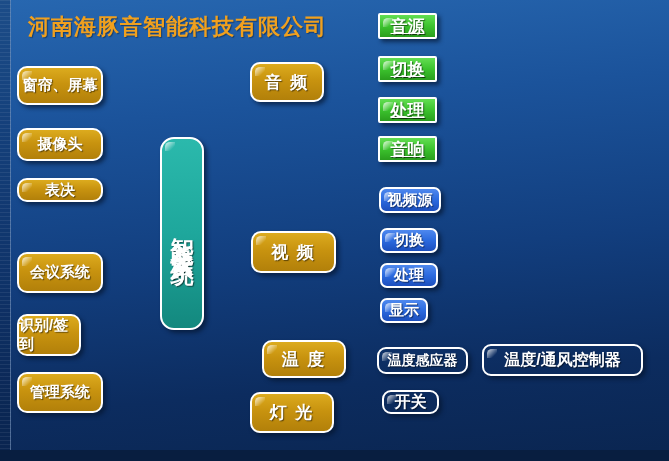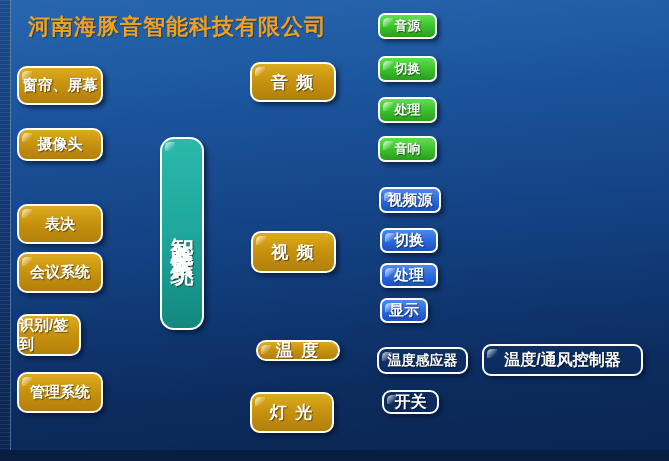--- a/index.html
+++ b/index.html
@@ -20,21 +20,21 @@
     color:#fff;font-weight:bold;border:2px solid #fff;border-radius:9px;
     box-shadow:3px 3px 4px rgba(4,20,45,.65);text-shadow:1px 1px 1px rgba(0,0,0,.5);
     box-sizing:border-box;}
   .node::before{content:"";position:absolute;left:3px;top:3px;width:10px;height:9px;
     border-radius:50% 0 70% 0;
     background:linear-gradient(135deg,rgba(255,255,255,.85),rgba(255,255,255,0) 75%);}
   .gold{background:linear-gradient(180deg,#DCAB1E 0%,#C8930F 45%,#B2800A 100%);border-radius:10px;font-size:17px;letter-spacing:2px;}
   .gold.leftcol{font-size:15px;letter-spacing:0;}
   .teal{background:linear-gradient(180deg,#2BB9AC 0%,#1EA79C 50%,#13887E 100%);border-radius:14px;}
   .teal span{writing-mode:vertical-rl;font-size:23px;letter-spacing:5px;line-height:1;}
-  .green{background:linear-gradient(180deg,#63DE52 0%,#3CC32E 50%,#2A9E1D 100%);border-radius:7px;font-size:13px;}
+  .green{background:linear-gradient(180deg,#63DE52 0%,#3CC32E 50%,#2A9E1D 100%);border-radius:2px;font-size:17px;text-decoration:underline;}
   .blue{background:linear-gradient(180deg,#4E88EE 0%,#2B6ADF 50%,#1C4FBE 100%);border-radius:7px;font-size:15px;}
   .purple{background:linear-gradient(180deg,#B astray;}
   .purple{background:linear-gradient(180deg,#B089F6 0%,#9A68EF 50%,#8148DC 100%);border-radius:7px;font-size:15px;}
   .red{background:linear-gradient(180deg,#B84A1A 0%,#A33C0E 50%,#8C2F06 100%);border-radius:7px;font-size:15px;}
 
   .line{position:absolute;background:#fff;box-shadow:0 1px 1px rgba(0,0,0,.25);}
   .h{height:2px;} .v{width:2px;}
   .arr{position:absolute;width:0;height:0;border:6px solid transparent;}
   .arr.r{border-left:8px solid #fff;border-right:0;}
   .arr.l{border-right:8px solid #fff;border-left:0;}
@@ -105,44 +105,44 @@
   <div class="arr r" style="left:374px;top:396px"></div>
   <div class="line h" style="left:361px;top:430px;width:12px"></div>
   <div class="arr r" style="left:374px;top:425px"></div>
 
   <div class="node gold leftcol" style="left:17px;top:66px;width:86px;height:39px">
       <span>窗帘、屏幕</span>
     </div>
   <div class="node gold leftcol" style="left:17px;top:128px;width:86px;height:33px">
       <span>摄像头</span>
     </div>
-  <div class="node gold leftcol" style="left:17px;top:204px;width:86px;height:40px">
+  <div class="node gold leftcol" style="left:17px;top:178px;width:86px;height:24px">
       <span>表决</span>
     </div>
   <div class="node gold leftcol" style="left:17px;top:252px;width:86px;height:41px">
       <span>会议系统</span>
     </div>
   <div class="node gold leftcol" style="left:17px;top:314px;width:64px;height:42px">
       <span>识别/签到</span>
     </div>
   <div class="node gold leftcol" style="left:17px;top:372px;width:86px;height:41px">
       <span>管理系统</span>
     </div>
 
   <div class="node teal" style="left:160px;top:137px;width:44px;height:193px">
       <span>智能会议系统</span>
     </div>
 
-  <div class="node gold" style="left:250px;top:62px;width:86px;height:40px">
+  <div class="node gold" style="left:250px;top:62px;width:74px;height:40px">
       <span>音 频</span>
     </div>
   <div class="node gold" style="left:251px;top:231px;width:85px;height:42px">
       <span>视 频</span>
     </div>
-  <div class="node gold" style="left:256px;top:340px;width:84px;height:21px">
+  <div class="node gold" style="left:262px;top:340px;width:84px;height:38px">
       <span>温 度</span>
     </div>
   <div class="node gold" style="left:250px;top:392px;width:84px;height:41px">
       <span>灯 光</span>
     </div>
 
   <div class="node green" style="left:378px;top:13px;width:59px;height:26px">
       <span>音源</span>
     </div>
 

